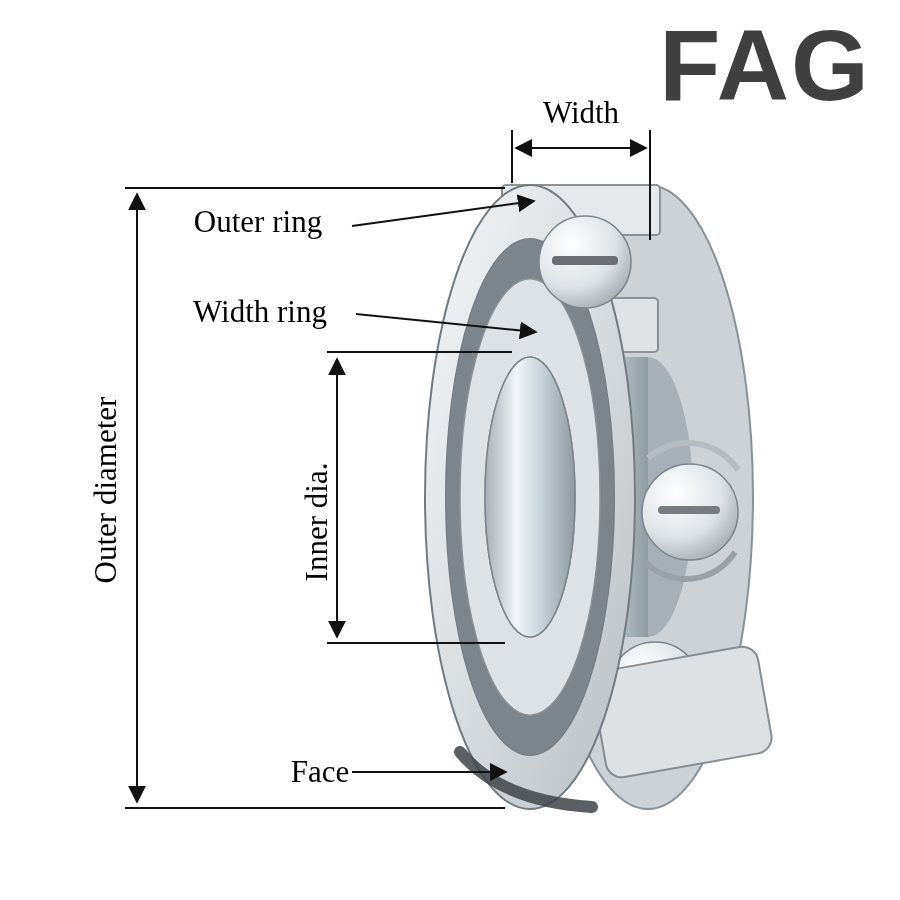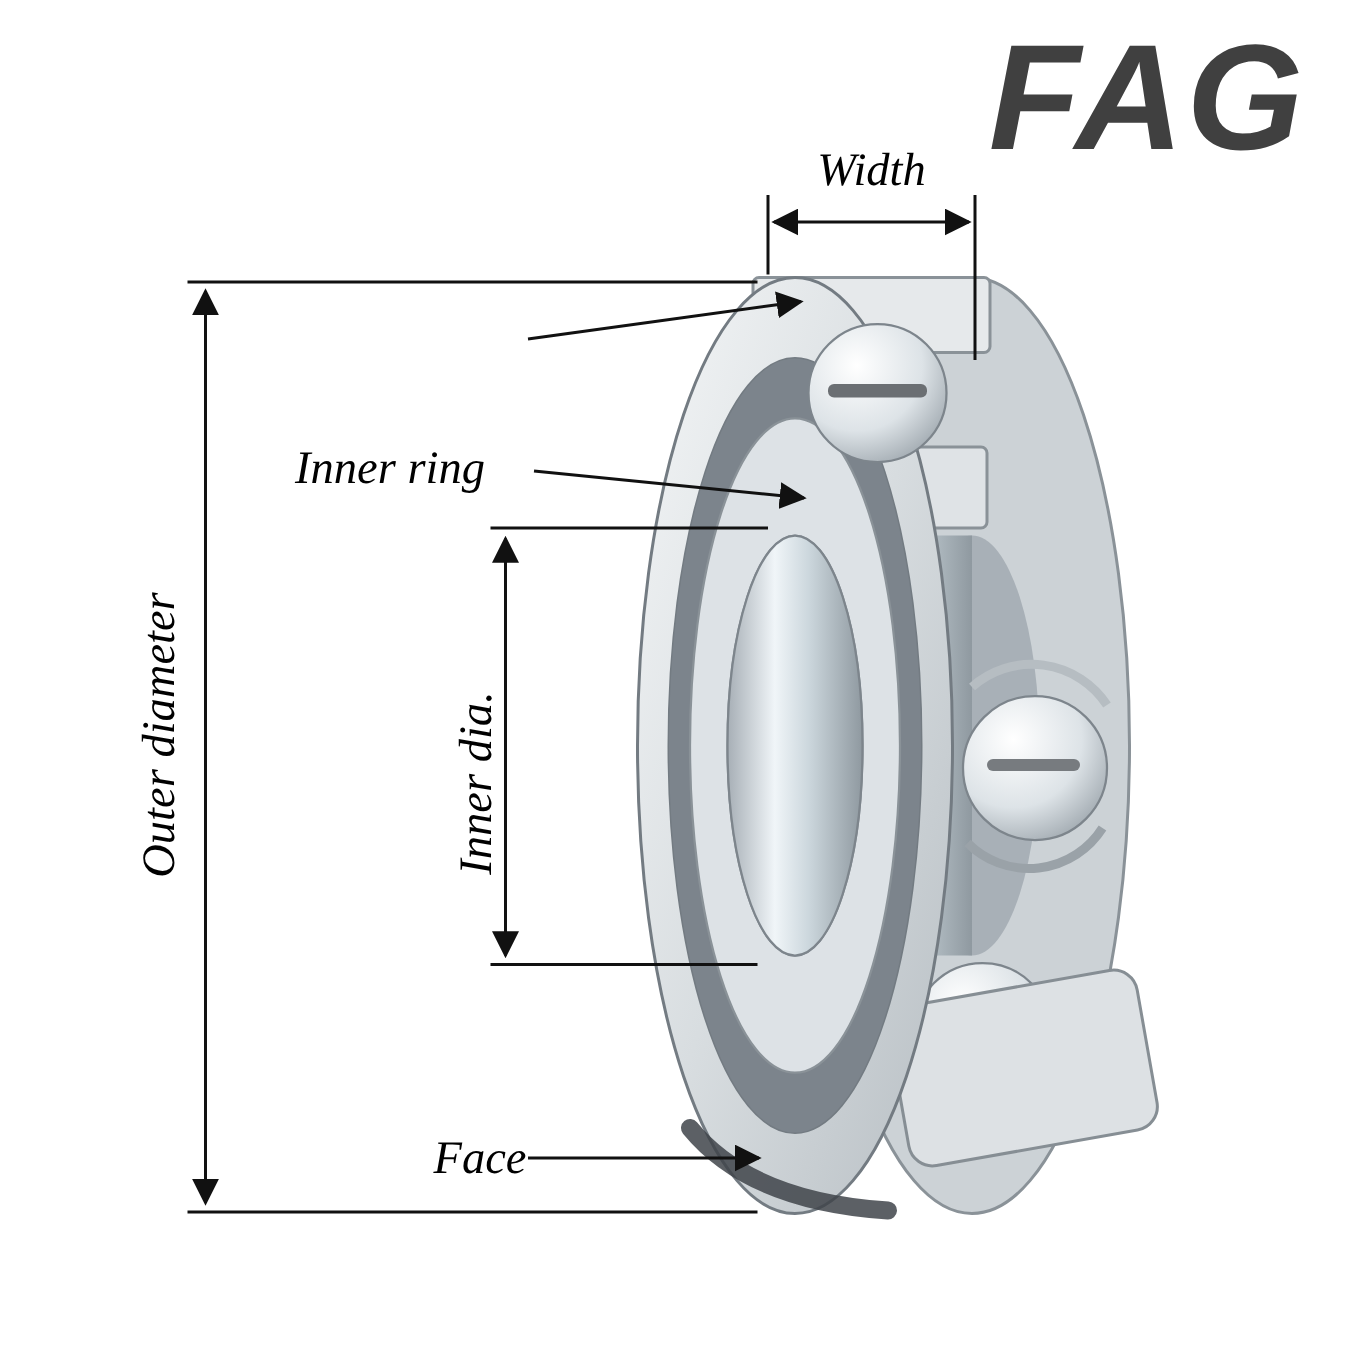--- a/index.html
+++ b/index.html
@@ -1,16 +1,16 @@
 <!DOCTYPE html>
 <html><head>
 <meta charset="utf-8">
 <style>
   html,body{margin:0;padding:0;background:#fff;}
-  .canvas{position:relative;width:900px;height:900px;background:#fff;overflow:hidden;font-style:italic;}
+  .canvas{position:relative;width:900px;height:900px;background:#fff;overflow:hidden;}
   .layer{position:absolute;left:0;top:0;}
   .label{
     position:absolute;
     font-family:"Liberation Serif",serif;
     font-size:31px;
     color:#000;
     white-space:nowrap;
     transform:translate(-50%,-50%);
   }
   .label.rot{transform:translate(-50%,-50%) rotate(-90deg);}
@@ -107,22 +107,23 @@
       <line x1="337" y1="359" x2="337" y2="637" marker-start="url(#arr)" marker-end="url(#arr)"></line>
 
       <line x1="352" y1="226" x2="534" y2="201" marker-end="url(#arr)"></line>
       <line x1="356" y1="314" x2="536" y2="332" marker-end="url(#arr)"></line>
       <line x1="352" y1="772" x2="506" y2="772" marker-end="url(#arr)"></line>
     </g>
   </svg>
 
   <div class="label" style="left:581px;top:113px">Width</div>
 
+  <div class="label" style="left:258px;top:222px">Outer ring</div>
 
-  <div class="label" style="left:260px;top:312px">Inner ring</div>
+  <div class="label" style="left:260px;top:312px">Width ring</div>
 
   <div class="label rot" style="left:106px;top:490px">Outer diameter</div>
 
   <div class="label rot" style="left:317px;top:522px">Inner dia.</div>
 
   <div class="label" style="left:320px;top:772px">Face</div>
 
   <div class="logo" style="left:765px;top:65px">FAG</div>
 
 </div>

